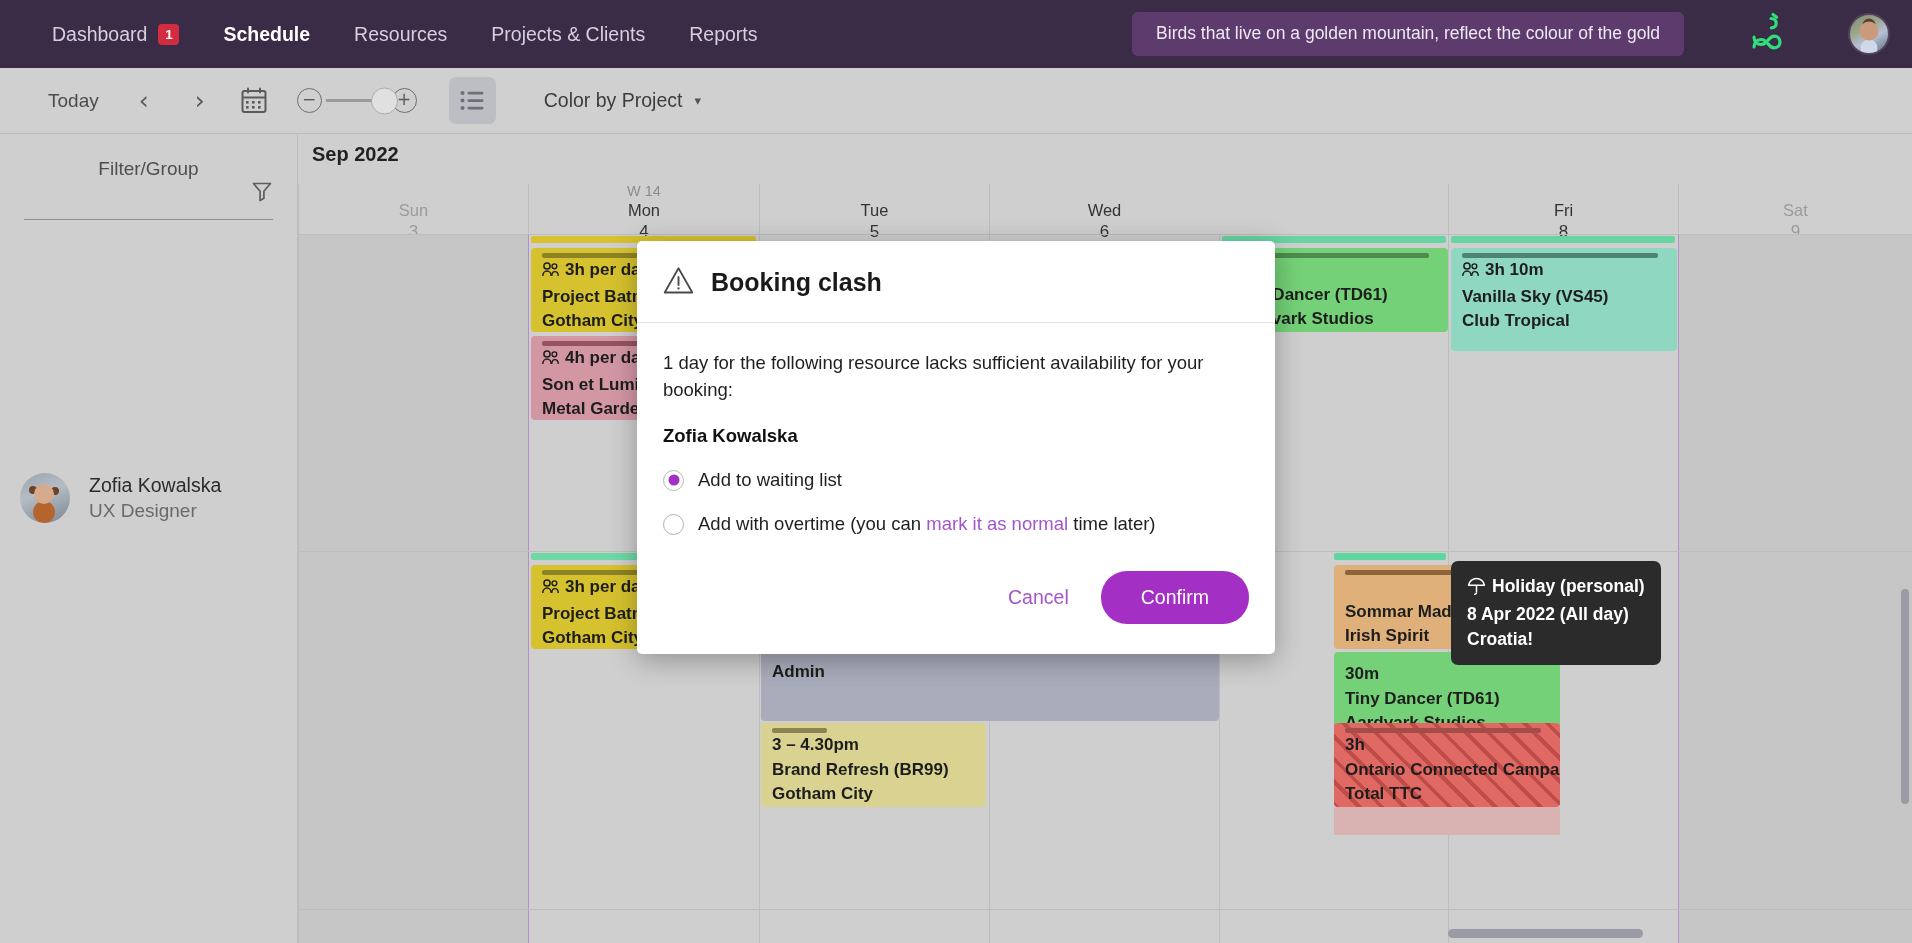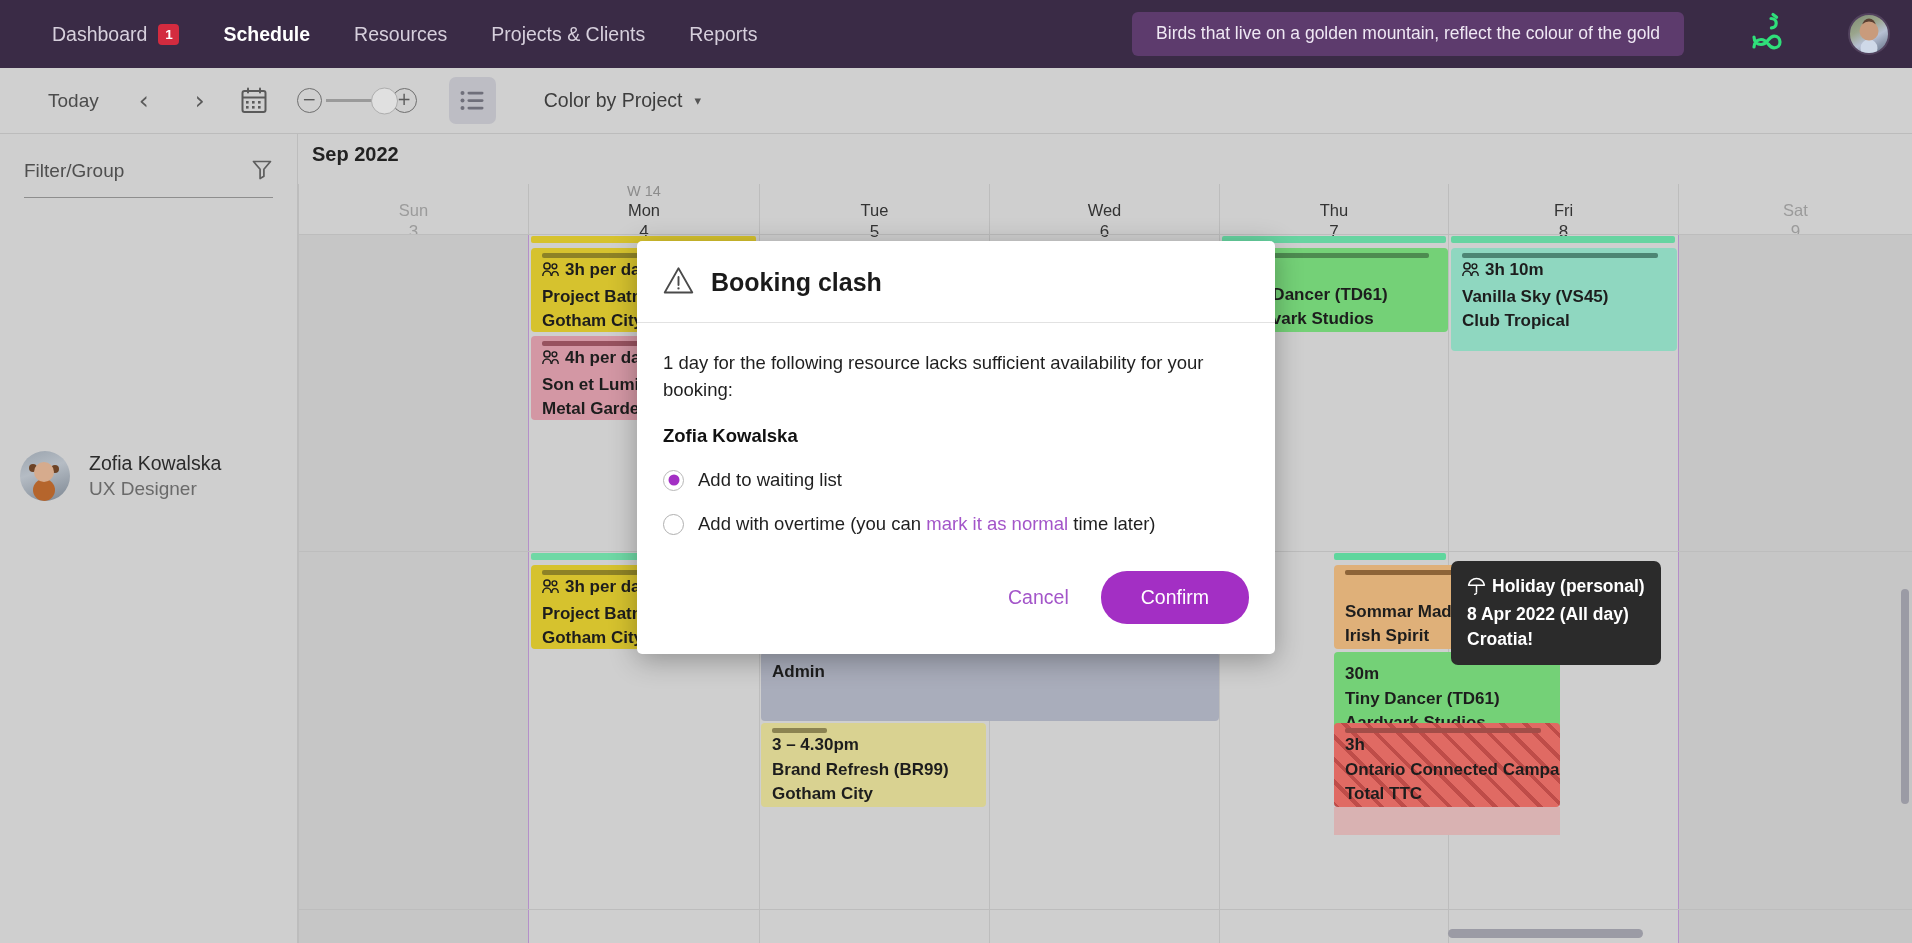--- a/index.html
+++ b/index.html
@@ -97,21 +97,21 @@
   }
   .caret { font-size: 13px; color: #555; font-family:"DejaVu Sans", sans-serif; }
 
   
   .leftpanel {
     position: absolute; top: 134px; left: 0; width: 298px; height: 809px;
     background: #cfcfcf; border-right: 1px solid #bdbdbd;
   }
   .filter-row {
     margin: 24px 24px 0 24px; display: flex; align-items: center;
-    border-bottom: 1.5px solid #8e8e8e; padding-bottom: 13px;
+    border-bottom: 1.5px solid #8e8e8e; padding-bottom: 13px; flex-direction: column;
   }
   .filter-text { font-size: 19px; color: #4f4f4f; }
   .filter-icon { margin-left: auto; }
   .res-row { display: flex; align-items: center; padding-left: 20px; }
   .res-row.r1 { margin-top: 40px; }
   .res-row.r2 { margin-top: 253px; }
   .res-avatar {
     width: 50px; height: 50px; border-radius: 50%; overflow: hidden; position: relative;
     flex: 0 0 auto;
   }
@@ -363,25 +363,20 @@
       <div class="daycol-head" style="left:461px;width:230px;">
         <div class="dh-week">&nbsp;</div>
         <div class="dh-dow">Tue</div>
         <div class="dh-num">5</div>
       </div>
       <div class="daycol-head" style="left:691px;width:230px;">
         <div class="dh-week">&nbsp;</div>
         <div class="dh-dow">Wed</div>
         <div class="dh-num">6</div>
       </div>
-      <div class="daycol-head" style="left:921px;width:229px;">
-        <div class="dh-week">&nbsp;</div>
-        <div class="dh-dow">Thu</div>
-        <div class="dh-num">7</div>
-      </div>
       <div class="daycol-head" style="left:1150px;width:230px;">
         <div class="dh-week">&nbsp;</div>
         <div class="dh-dow">Fri</div>
         <div class="dh-num">8</div>
       </div>
       <div class="daycol-head purple-left" style="left:1380px;width:234px;">
         <div class="dh-week">&nbsp;</div>
         <div class="dh-dow weekend">Sat</div>
         <div class="dh-num weekend">9</div>
       </div>

